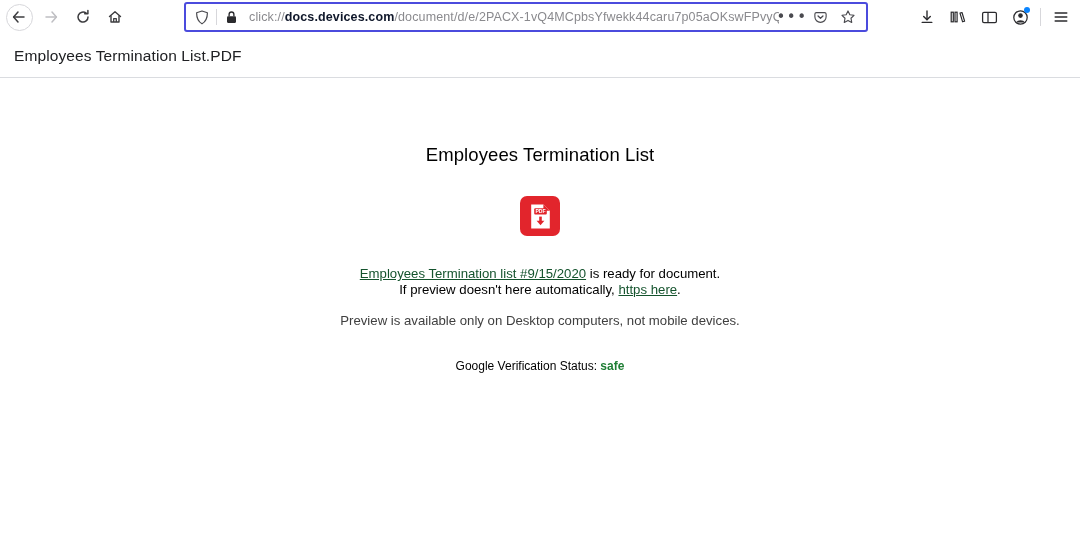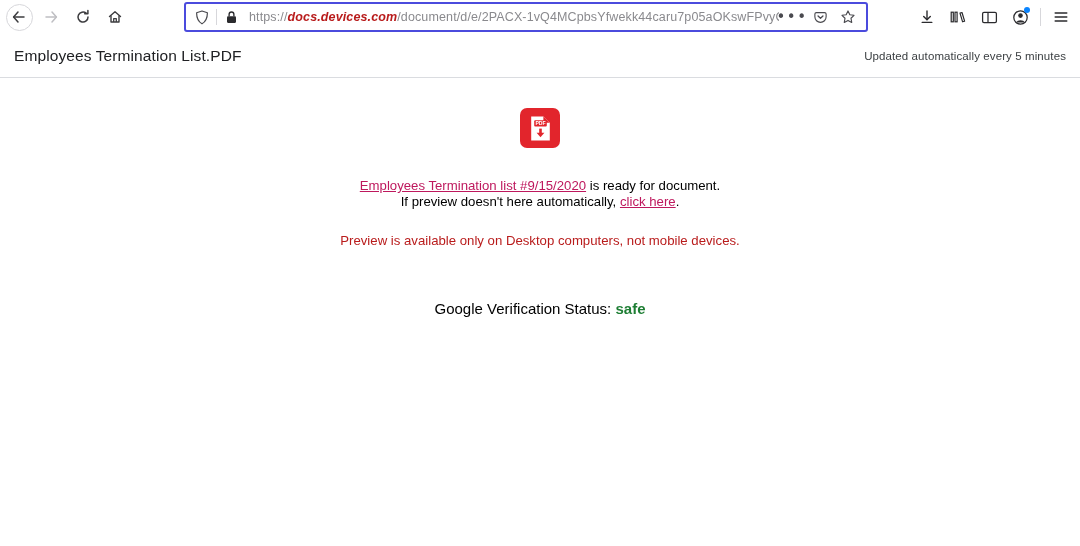--- a/index.html
+++ b/index.html
@@ -98,21 +98,21 @@
   .url-text {
     flex: 1;
     font-size: 12.5px;
     color: #8a8a8e;
     white-space: nowrap;
     overflow: hidden;
     margin-left: 6px;
     letter-spacing: 0.01em;
     line-height: 26px;
   }
-  .url-text .host { color: #b91c1c; font-weight: 700; font-style: italic; }
+  .url-text .host { color: #0f172a; font-weight: 700; }
   .url-text .scheme { color: #8a8a8e; }
   .url-text .path { color: #8a8a8e; }
 
   .urlbar-actions {
     display: flex;
     align-items: center;
     gap: 2px;
   }
   .ub-icon {
     width: 26px;
@@ -223,32 +223,32 @@
 
   .line-block {
     margin-top: 30px;
     font-size: 13.2px;
     color: #000000;
     line-height: 15.5px;
   }
   .line-block .ln { display: block; }
 
   a.blue-link {
-    color: #be185d;
+    color: #14532d;
   }
 
   .desktop-note {
-    margin-top: 24px;
+    margin-top: 16px;
     font-size: 13.2px;
-    color: #b91c1c;
+    color: #404040;
   }
 
   .verif {
-    margin-top: 52px;
-    font-size: 15px;
+    margin-top: 31px;
+    font-size: 12px;
     color: #000000;
   }
   .verif .safe {
     color: #1e7e34;
     font-weight: 700;
   }
 </style>
 </head>
 <body>
 
@@ -292,21 +292,21 @@
       <div class="id-divider"></div>
       <div class="lock-box">
         <svg width="13" height="15" viewBox="0 0 13 15">
           <rect x="2" y="6.3" width="9" height="6.6" rx="1.1" fill="#2b2b2e"></rect>
           <path d="M4.1 6.3 V4.4 A2.4 2.4 0 0 1 8.9 4.4 V6.3" fill="none" stroke="#2b2b2e" stroke-width="1.35"></path>
         </svg>
       </div>
     </div>
 
     <div class="url-text">
-      <span class="scheme">https://</span><span class="host">docs.</span><span class="host">devices.com</span><span class="path">/document/d/e/2PACX-1vQ4MCpbsYfwekk44caru7p05aOKswFPvyQNsyow1Qfg1exHrGZ</span>
+      <span class="scheme">click://</span><span class="host">docs.</span><span class="host">devices.com</span><span class="path">/document/d/e/2PACX-1vQ4MCpbsYfwekk44caru7p05aOKswFPvyQNsyow1Qfg1exHrGZ</span>
     </div>
 
     <div class="urlbar-actions">
       <div class="ub-icon">
         <span class="dots">•••</span>
       </div>
       <div class="ub-icon">
         <svg width="15" height="15" viewBox="0 0 16 16">
           <path d="M2 4.3 A1.6 1.6 0 0 1 3.6 2.8 H12.4 A1.6 1.6 0 0 1 14 4.3 V7.2 C14 10.6 11.3 13.2 8 13.2 C4.7 13.2 2 10.6 2 7.2 Z" fill="none" stroke="#4a4a4f" stroke-width="1.2" stroke-linejoin="round"></path>
           <path d="M5.4 6.4 L8 8.9 L10.6 6.4" fill="none" stroke="#4a4a4f" stroke-width="1.4" stroke-linecap="round" stroke-linejoin="round"></path>
@@ -355,42 +355,42 @@
         <line x1="2.2" y1="3" x2="13.8" y2="3" stroke="#2b2b2e" stroke-width="1.45" stroke-linecap="round"></line>
         <line x1="2.2" y1="7" x2="13.8" y2="7" stroke="#2b2b2e" stroke-width="1.45" stroke-linecap="round"></line>
         <line x1="2.2" y1="11" x2="13.8" y2="11" stroke="#2b2b2e" stroke-width="1.45" stroke-linecap="round"></line>
       </svg>
     </div>
   </div>
 </div>
 
 <div class="page-header">
   <div class="doc-title">Employees Termination List.PDF</div>
-  <div class="update-note">Updated automatically every 5 minutes</div>
 </div>
 
 <div class="content">
 
+  <div class="main-title">Employees Termination List</div>
 
   <div class="pdf-icon-wrap">
     <div class="pdf-icon">
       <svg width="25" height="27" viewBox="0 0 25 27">
         <path d="M3.2 1.6 H15.4 L21.8 7.8 V25.4 H3.2 Z" fill="#ffffff"></path>
         <path d="M15.4 1.6 V7.8 H21.8" fill="#e2252c"></path>
         <rect x="6.2" y="5.2" width="12.6" height="6.2" rx="1" fill="#e2252c"></rect>
         <text x="12.5" y="10.1" font-family="'Liberation Sans', sans-serif" font-size="5.1" font-weight="700" fill="#ffffff" text-anchor="middle">PDF</text>
         <rect x="11.2" y="13.6" width="2.6" height="5.4" fill="#e2252c"></rect>
         <path d="M8.6 17.8 L12.5 22.2 L16.4 17.8 Z" fill="#e2252c"></path>
       </svg>
     </div>
   </div>
 
   <div class="line-block">
     <span class="ln"><a class="blue-link" href="#">Employees Termination list #9/15/2020</a><span> is ready for document.</span></span>
-    <span class="ln"><span>If preview doesn't here automatically, </span><a class="blue-link" href="#">click here</a><span>.</span></span>
+    <span class="ln"><span>If preview doesn't here automatically, </span><a class="blue-link" href="#">https here</a><span>.</span></span>
   </div>
 
   <div class="desktop-note">Preview is available only on Desktop computers, not mobile devices.</div>
 
   <div class="verif">
     <span>Google Verification Status:</span>
     <span class="safe">safe</span>
   </div>
 
 </div>

